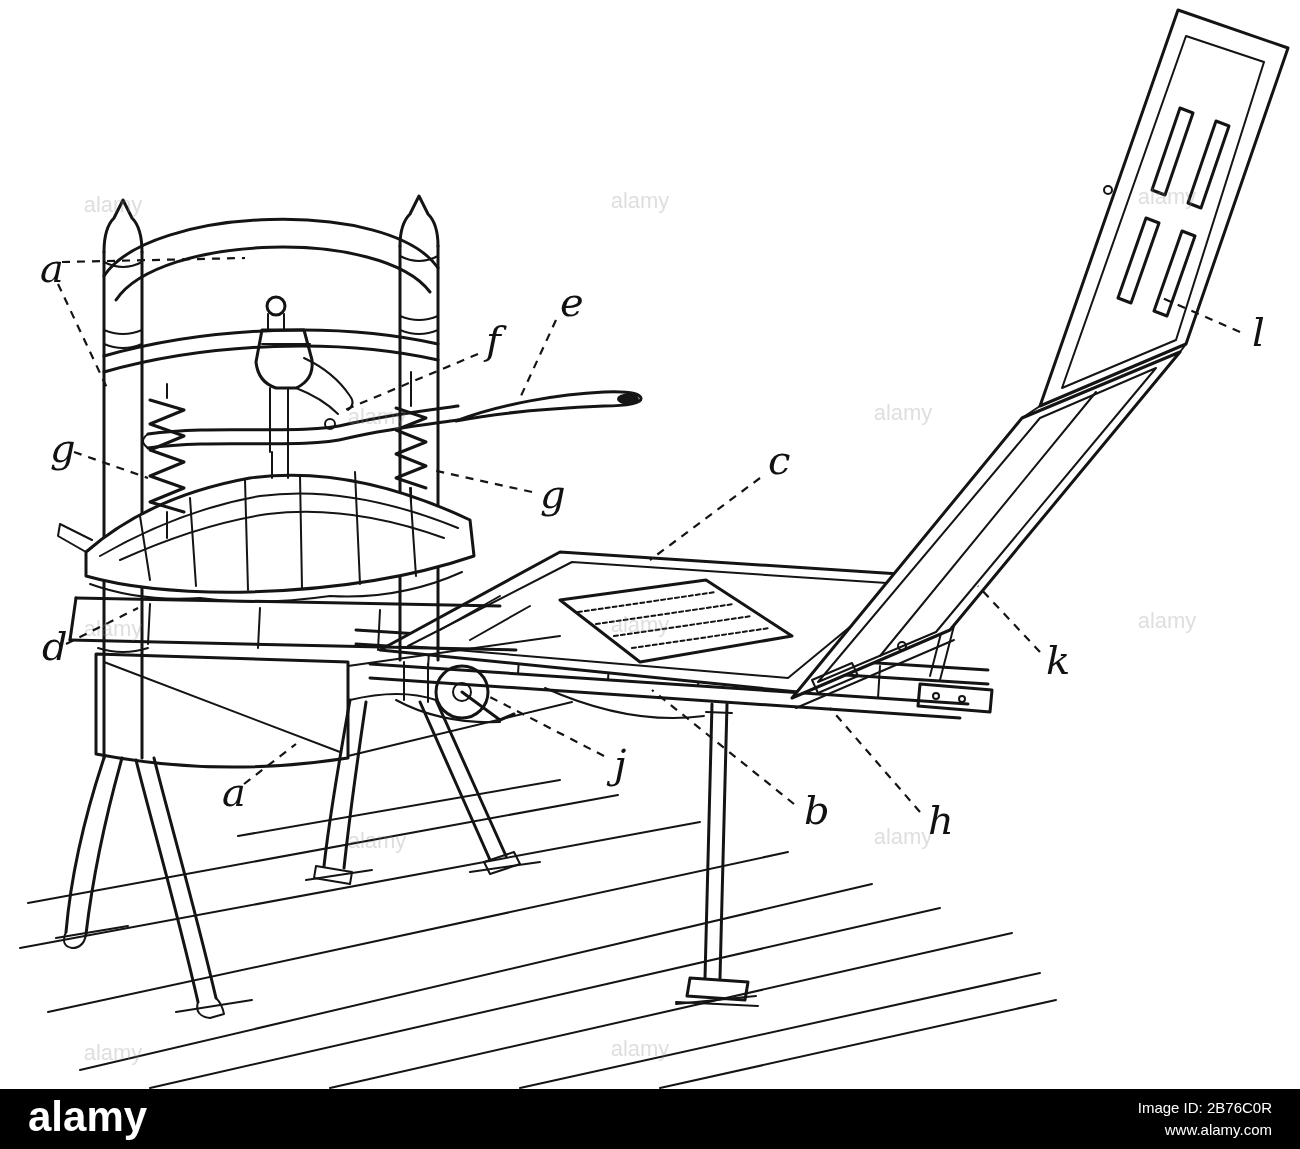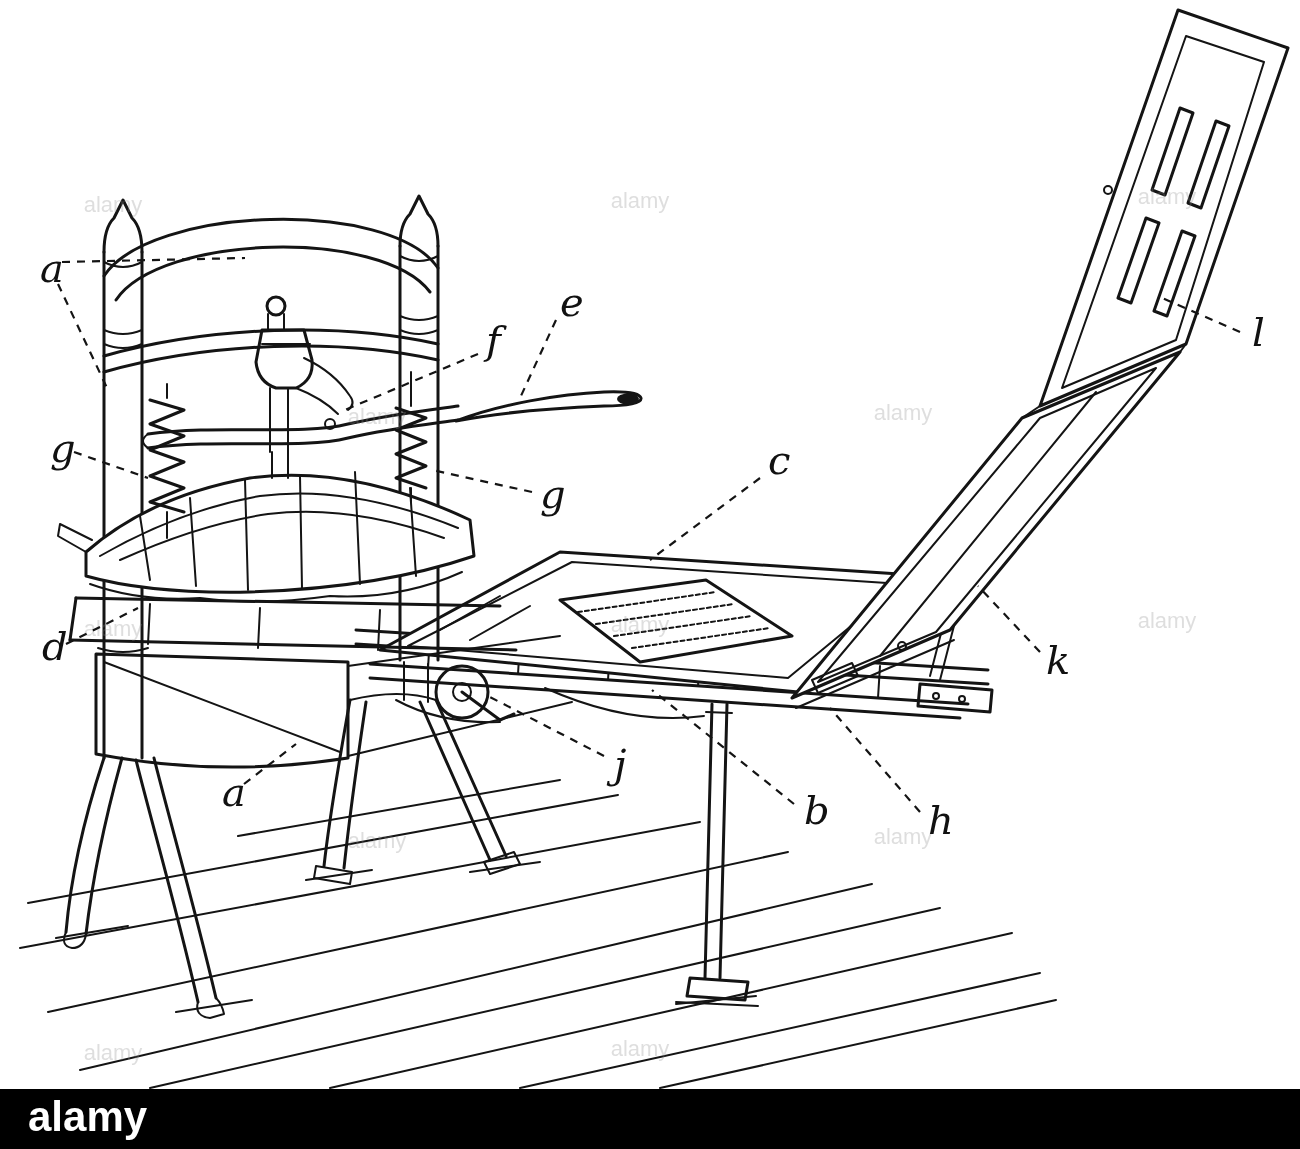--- a/index.html
+++ b/index.html
@@ -254,15 +254,19 @@
           <polyline points="1040,652 978,586" class="leader"></polyline>
           <text x="1046" y="674" class="part-label">k</text>
           <polyline points="1240,332 1162,298" class="leader"></polyline>
           <text x="1252" y="346" class="part-label">l</text>
         </g>
     </svg>
   </div>
 
   <div class="footer">
     <div class="brand">alamy</div>
+    <div class="meta">
+      <div>Image ID: 2B76C0R</div>
+      <div>www.alamy.com</div>
+    </div>
   </div>
 
 </div>
 
 </body></html>

